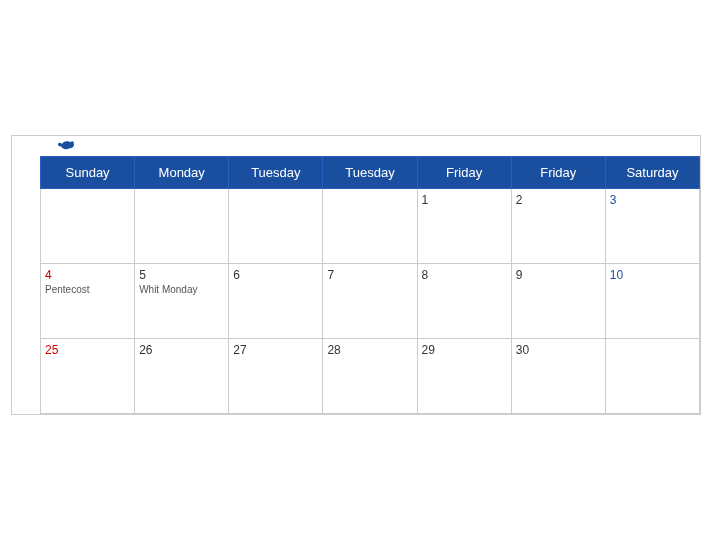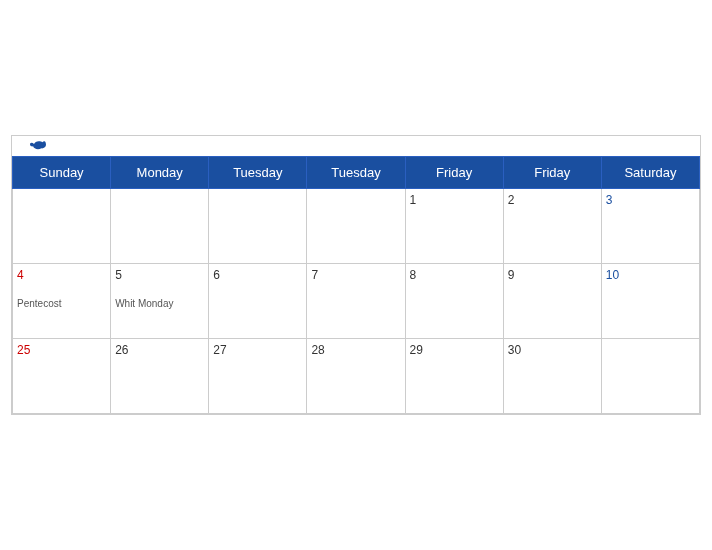--- a/index.html
+++ b/index.html
@@ -9,20 +9,21 @@
       width: 712px;
       height: 550px;
       display: flex;
       align-items: center;
       justify-content: center;
     }
     .calendar-container {
       width: 690px;
       border: 1px solid #ccc;
       background: #fff;
+      padding-left: 28px;
     }
     .calendar-header {
       display: flex;
       align-items: center;
       justify-content: center;
       padding: 10px 16px;
       position: relative;
     }
     .logo {
       position: absolute;
@@ -95,21 +96,21 @@
     .day-number.sunday-number {
       color: #cc0000;
     }
     .day-number.saturday-number {
       color: #1a4fa0;
     }
     .holiday-name {
       font-size: 10px;
       color: #555;
       display: block;
-      margin-top: 16px;
+      margin-top: 2px;
     }
   </style>
 </head>
 <body>
 
 <div class="calendar-container">
   <div class="calendar-header">
     <div class="logo">
       <span class="logo-general"></span>
       <span class="logo-blue">

